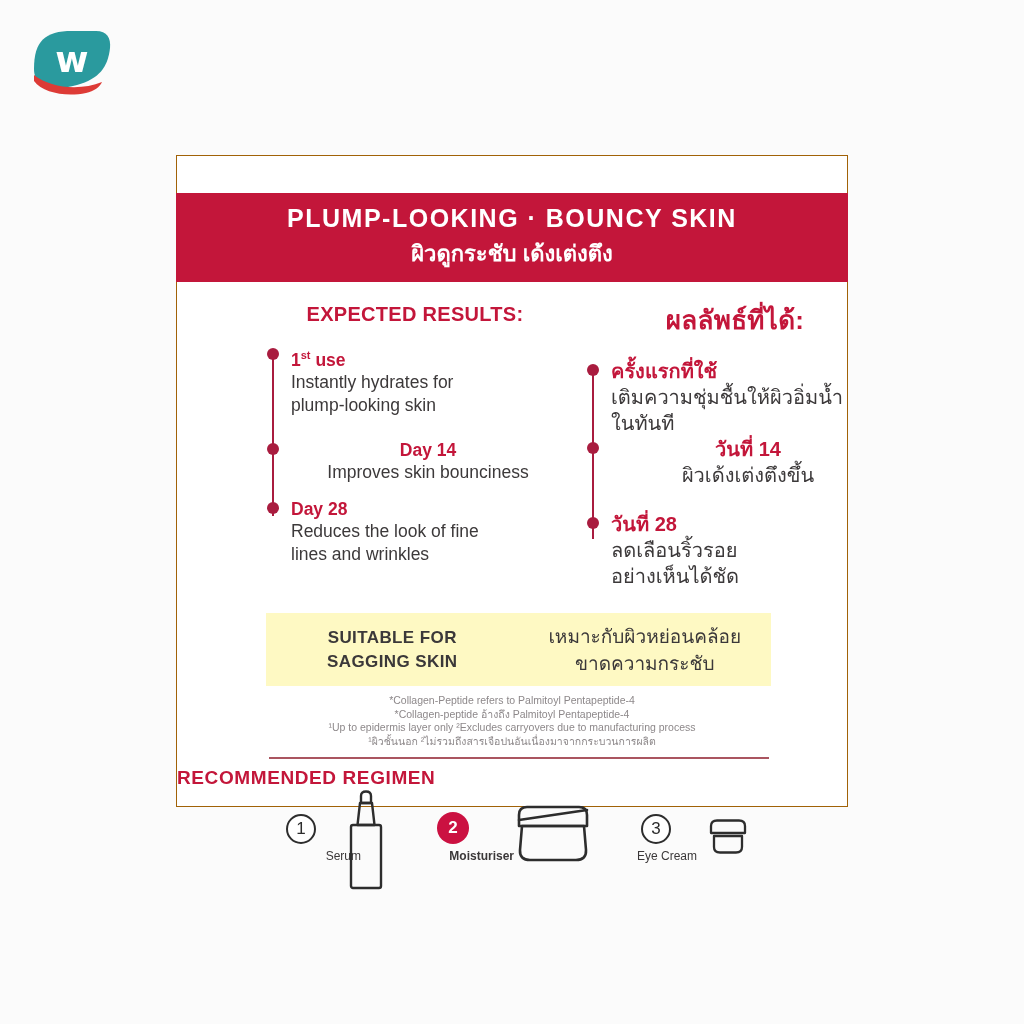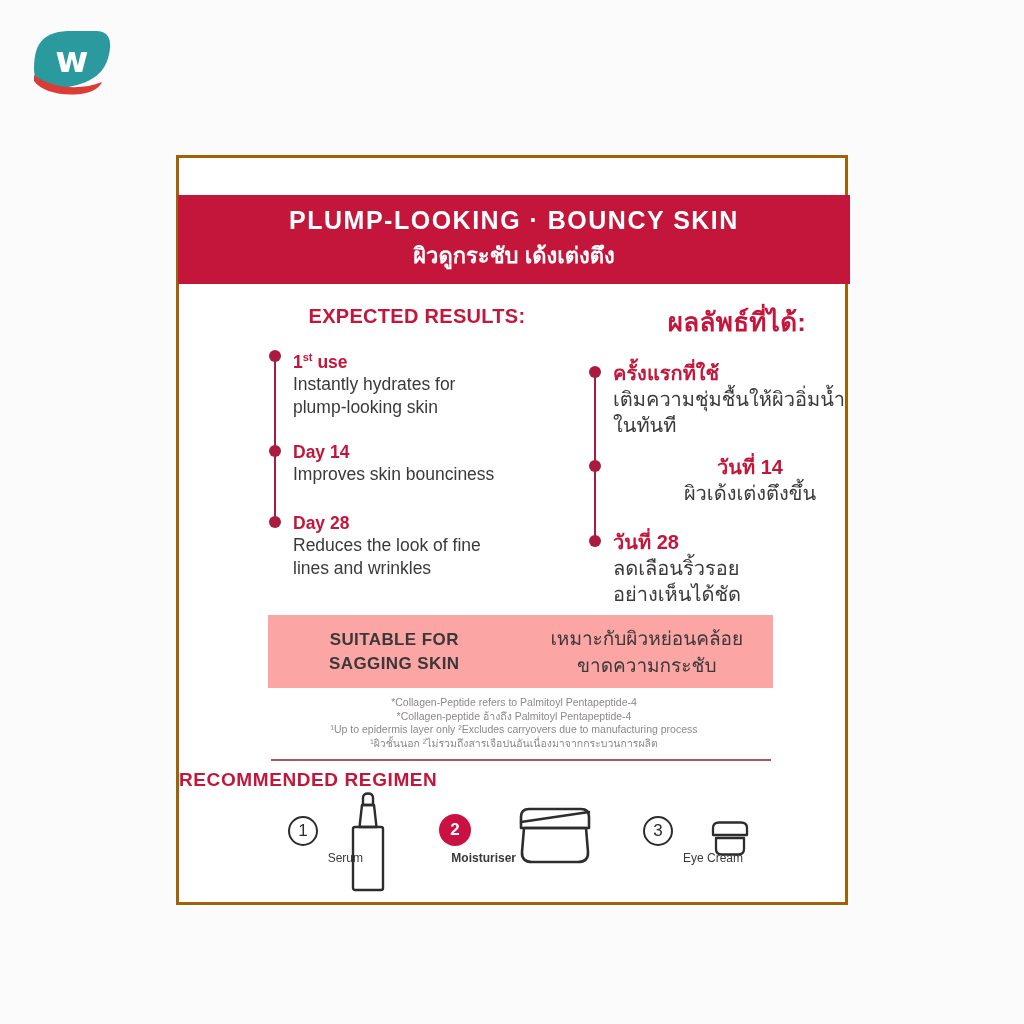--- a/index.html
+++ b/index.html
@@ -10,22 +10,22 @@
     color:#3c393a;
     -webkit-font-smoothing:antialiased;
   }
   .stage{position:relative;width:1024px;height:1024px;overflow:hidden;}
 
   
   .logo{position:absolute;left:30px;top:27px;width:84px;height:70px;}
 
   
   .card{
-    position:absolute;left:176px;top:155px;width:672px;height:750px;
-    background:#ffffff;border:3px solid #a16207;box-sizing:border-box;
+    position:absolute;left:176px;top:155px;width:672px;height:652px;
+    background:#ffffff;border:1px solid #a16207;box-sizing:border-box;
   }
 
   
   .banner{
     position:absolute;left:-1px;top:37px;width:672px;height:89px;
     background:#c3163a;color:#ffffff;text-align:center;
     display:flex;flex-direction:column;justify-content:center;gap:3px;
   }
   .banner-en{font-size:25px;font-weight:700;letter-spacing:1.5px;}
   .banner-th{font-size:22px;font-weight:600;}
@@ -44,28 +44,28 @@
   .tl-th .tl-line{top:12px;height:169px;}
   .tl-item{position:relative;padding-left:26px;}
   .dot{position:absolute;left:2px;top:4px;width:12px;height:12px;border-radius:50%;background:#a91c3f;}
   .tl-th .dot{top:6px;}
   .tl-title{font-size:17.5px;font-weight:700;color:#c3163a;line-height:22px;}
   .tl-title sup{font-size:11px;}
   .tl-body{font-size:17.5px;line-height:23px;color:#3c393a;}
   .tl-th .tl-title{font-size:20px;font-weight:600;line-height:26px;}
   .tl-th .tl-body{font-size:20px;line-height:26px;}
   .en-i1{margin-bottom:22px;}
-  .en-i2{margin-bottom:26px;}
-  .th-i1{margin-bottom:16px;}
+  .en-i2{margin-bottom:14px;text-align:center;}
+  .th-i1{}
   .th-i2{margin-bottom:23px;text-align:center;}
 
   
   .suit-box{
     position:absolute;left:89px;top:457px;width:505px;height:73px;
-    background:#fca5a5;display:flex;align-items:center;
+    background:#fef9c3;display:flex;align-items:center;
   }
   .suit-cell{flex:1;text-align:center;}
   .suit-en{font-size:17px;font-weight:700;line-height:24px;color:#3b3839;letter-spacing:.4px;}
   .suit-th{font-size:19px;font-weight:500;line-height:27px;color:#3b3839;}
 
   
   .footnotes{
     position:absolute;left:0;top:538px;width:670px;text-align:center;
     font-size:10.5px;line-height:13.5px;color:#8d888a;
   }
@@ -85,21 +85,21 @@
   .stepnum.hl{border:none;background:#cb1141;color:#fff;width:32px;height:32px;font-weight:700;}
   .n1{left:109px;top:658px;}
   .n2{left:260px;top:656px;}
   .n3{left:464px;top:658px;}
   .steplabel{
     position:absolute;top:693px;width:120px;text-align:right;
     font-size:12px;color:#3b3839;
   }
   .l1{left:64px;}
   .l2{left:217px;font-weight:700;}
-  .l3{left:444px;}
+  .l3{left:400px;}
   .ic{position:absolute;}
   .ic-serum{left:172px;top:634px;}
   .ic-jar{left:338px;top:647px;}
   .ic-eyejar{left:531px;top:662px;}
 </style>
 </head>
 <body>
 
 <div class="stage">
 

